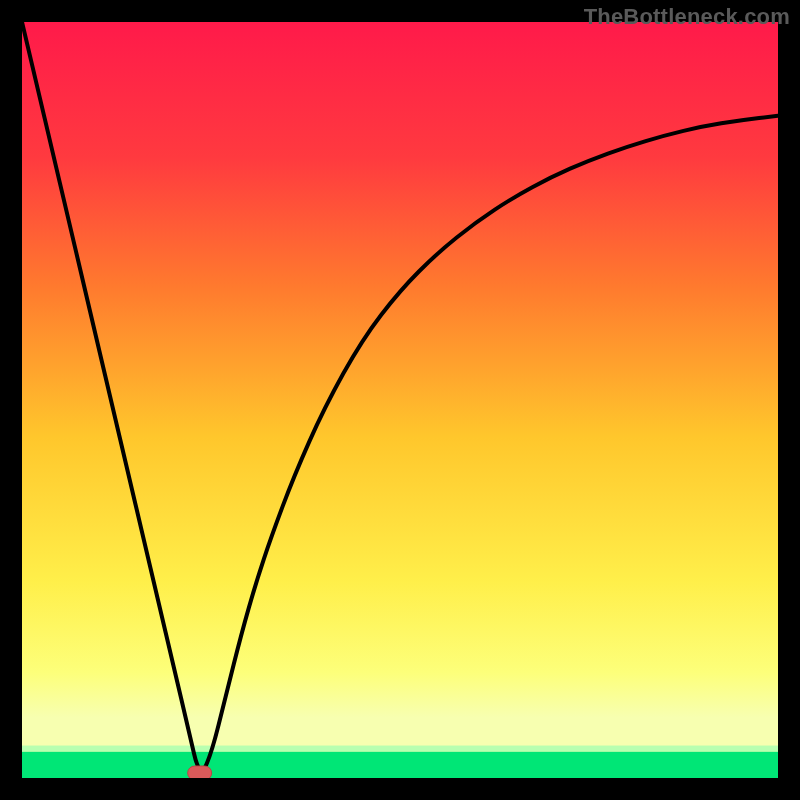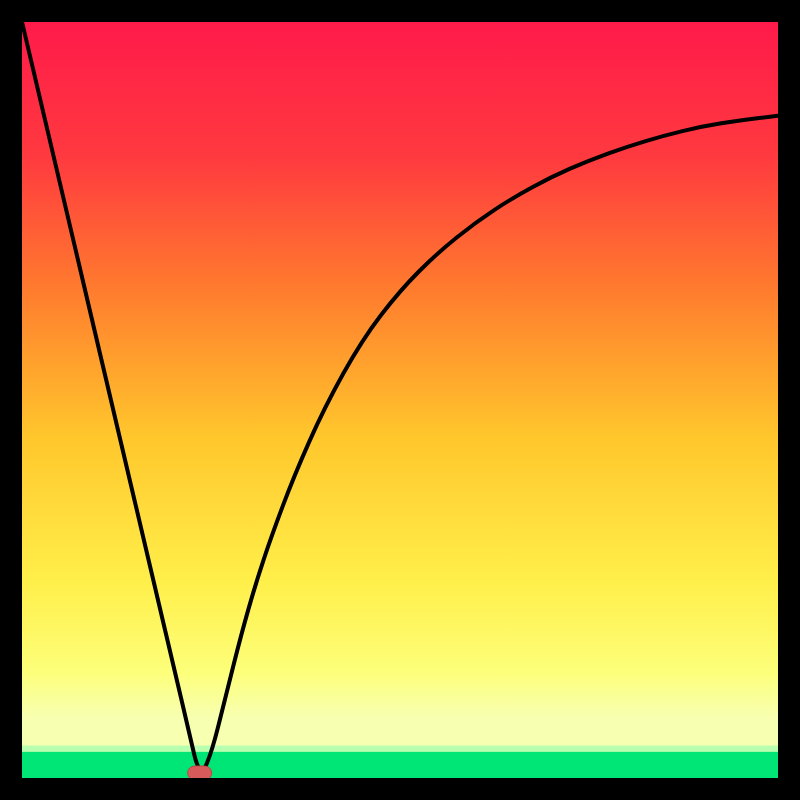--- a/index.html
+++ b/index.html
@@ -28,20 +28,21 @@
     color: #5a5a5a;
     letter-spacing: 0.2px;
     z-index: 5;
   }
   svg { display: block; }
 </style>
 </head>
 <body>
 
 <div class="frame">
+  <div class="watermark">TheBottleneck.com</div>
   <div class="plot">
     <svg id="chart-svg" width="756" height="756" viewBox="0 0 756 756">
         <defs>
           <linearGradient id="bg-grad" x1="0" y1="0" x2="0" y2="1">
             <stop offset="0%" stop-color="#ff1a4a"></stop>
             <stop offset="18%" stop-color="#ff3a3f"></stop>
             <stop offset="35%" stop-color="#ff7a2e"></stop>
             <stop offset="55.00000000000001%" stop-color="#ffc72c"></stop>
             <stop offset="74%" stop-color="#ffef4a"></stop>
             <stop offset="86%" stop-color="#fdff7a"></stop>

